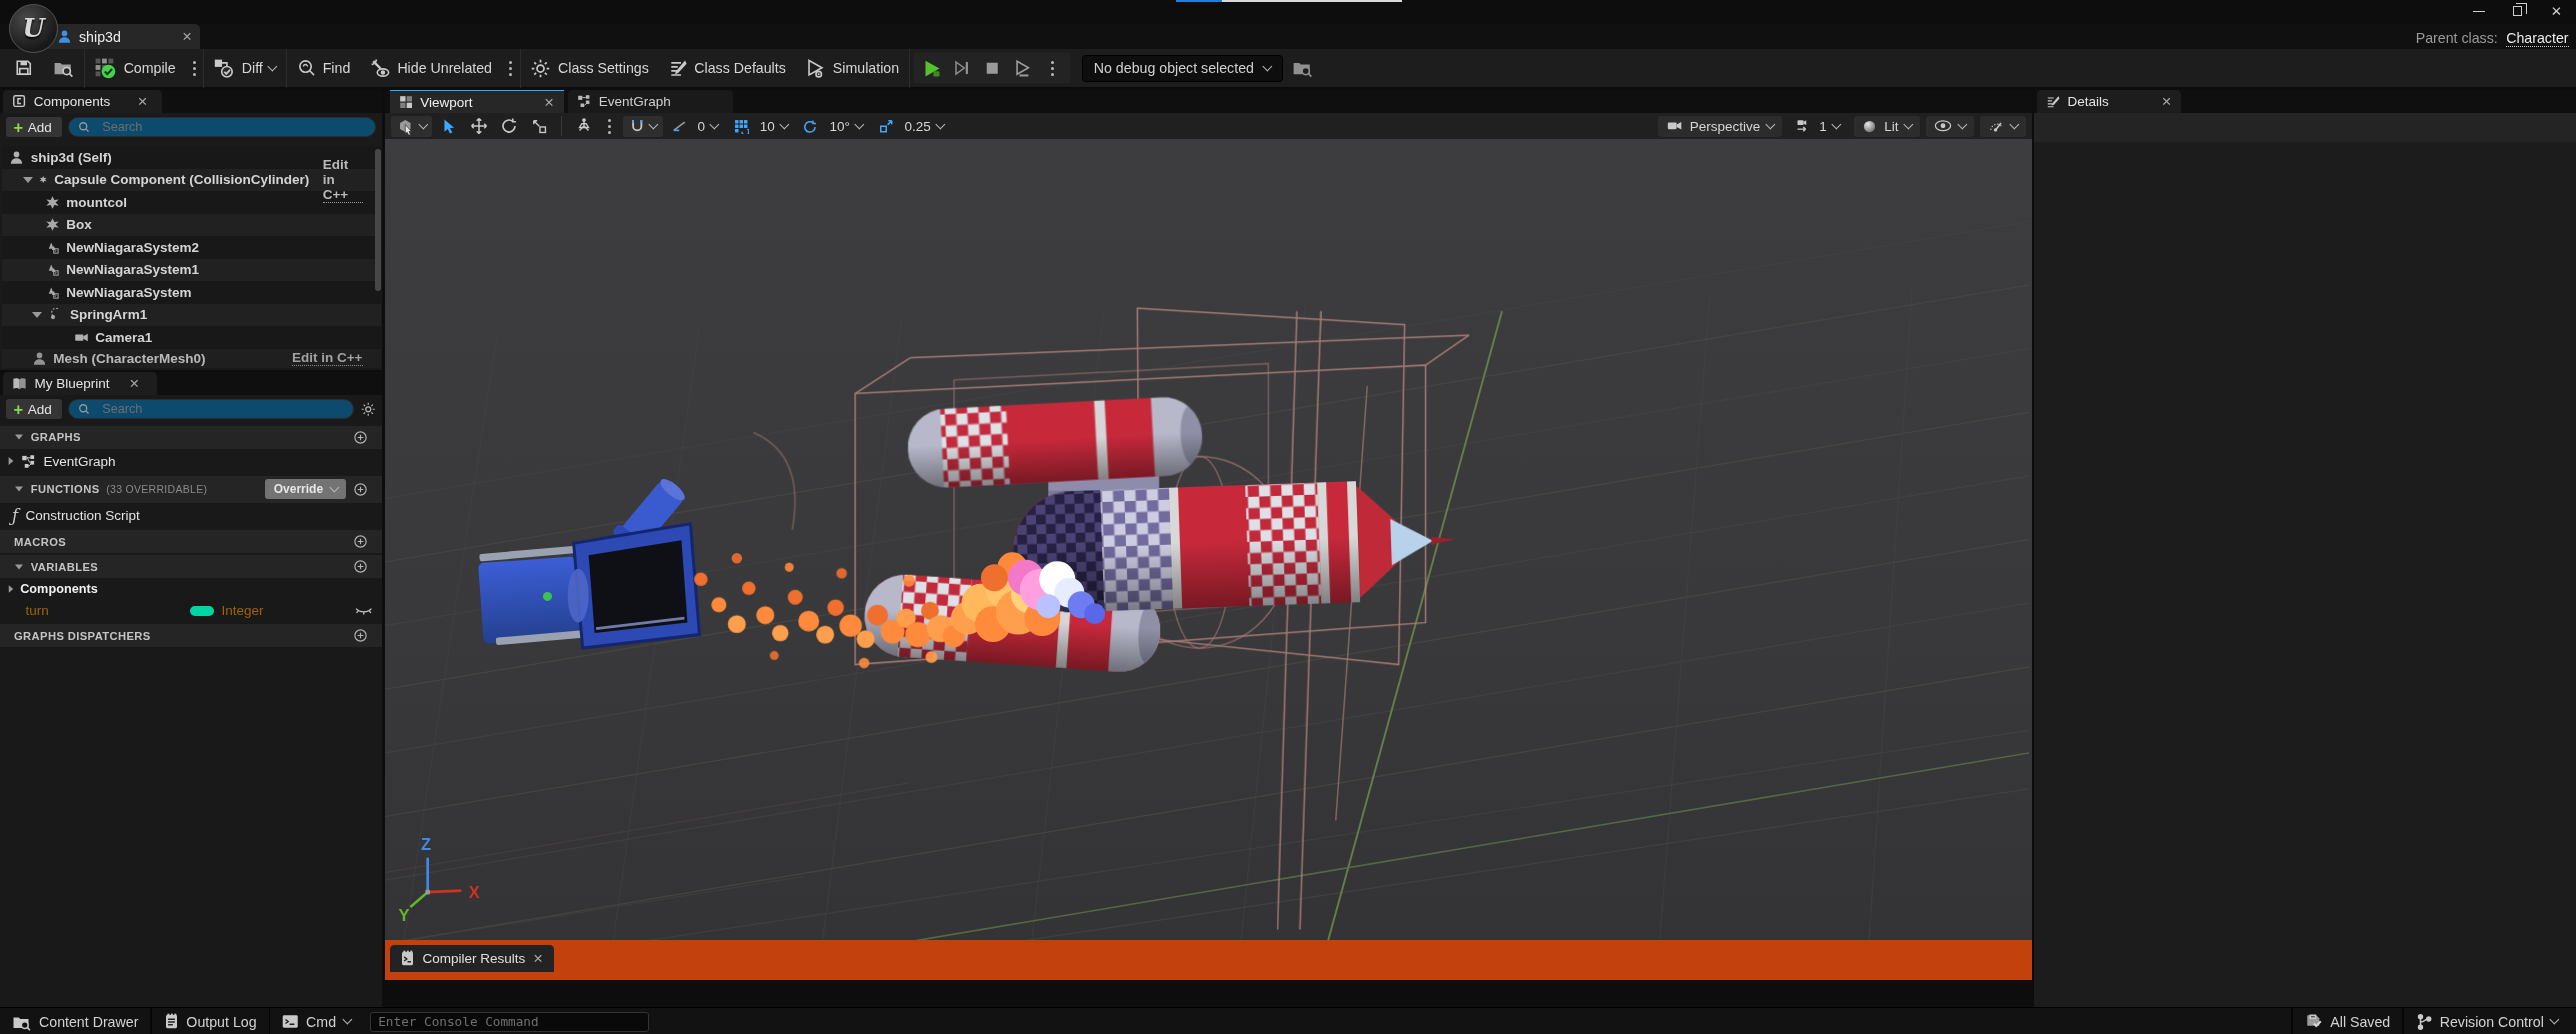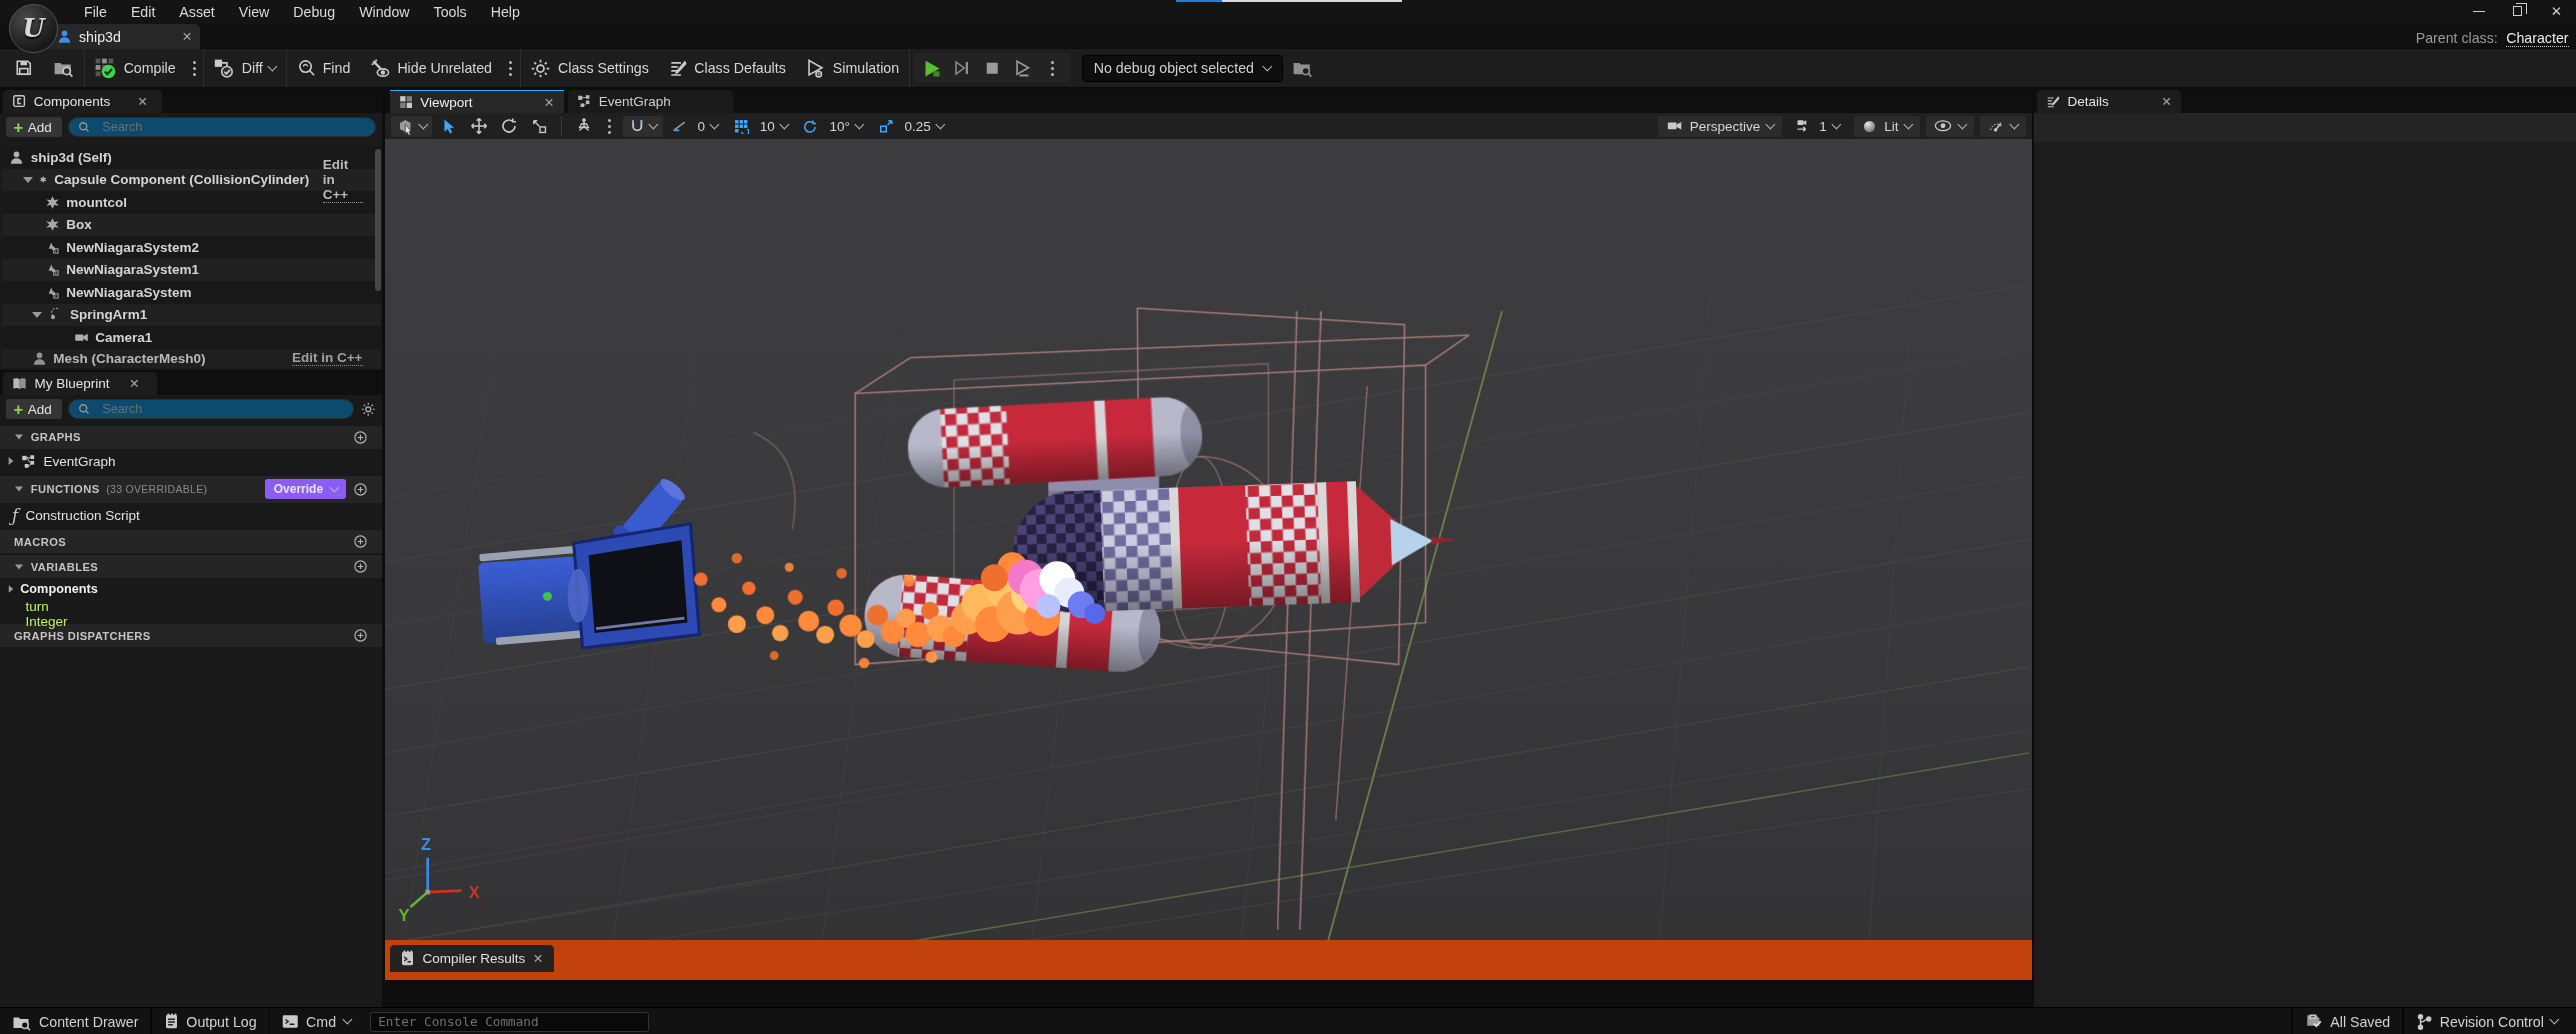--- a/index.html
+++ b/index.html
@@ -67,23 +67,23 @@
   .rowclip { height:19px; overflow:hidden; opacity:.85; }
 
   
   .mybp-panel { position:absolute; left:0; top:372px; width:382px; height:635px; background:#151515; }
   .mybp-body { position:absolute; top:23px; left:0; right:0; bottom:0; background:#191919; }
   .sec-header { height:23px; background:#252525; display:flex; align-items:center; gap:6.7px; padding:0 14px; margin-top:2.2px; }
   .sec-header .h { font-size:11.2px; font-weight:bold; letter-spacing:0.4px; color:#c4c4c4; }
   .sec-header .note { font-size:10.5px; color:#8a8a8a; letter-spacing:0.3px; }
   .sec-header .sp { flex:1; }
   .bprow { height:25px; display:flex; align-items:center; gap:7.5px; padding:0 7.5px; font-size:13.5px; color:#e2e2e2; }
-  .override-btn { display:flex; align-items:center; gap:7.5px; background:#8b5cf6; border-radius:3px; height:20px; padding:0 9px; font-size:12px; font-weight:bold; color:#e6e6e6; }
+  .override-btn { display:flex; align-items:center; gap:7.5px; background:#737373; border-radius:3px; height:20px; padding:0 9px; font-size:12px; font-weight:bold; color:#e6e6e6; }
   .cat-row { height:21px; display:flex; align-items:center; gap:6.7px; padding:0 7.5px; font-size:12.7px; font-weight:bold; color:#f0f0f0; }
-  .var-row { height:23px; display:flex; align-items:flex-start; padding:0 9px 0 25.5px; font-size:13.5px; color:#bef264;flex-direction:column; }
+  .var-row { height:23px; display:flex; align-items:center; padding:0 9px 0 25.5px; font-size:13.5px; color:#a16207; }
   .pill { width:24px; height:9.7px; border-radius:5.2px; background:#00d6a4; margin-right:7.5px; }
   .fnf { font-family:"DejaVu Serif", serif; font-style:italic; font-size:16.5px; color:#c8c8c8; }
 
   
   .center-tabbar { position:absolute; left:385px; top:90px; width:1647px; height:23px; background:#0f0f0f; }
   .vtab { position:absolute; left:4.5px; top:0; height:23px; width:174px; background:#272727; border-top:1.5px solid #29b2ff; display:flex; align-items:center; gap:7.5px; padding:0 9px; }
   .etab { position:absolute; left:183px; top:0; height:23px; width:165px; background:#1a1a1a; border-radius:4.5px 4.5px 0 0; display:flex; align-items:center; gap:7.5px; padding:0 9px; }
   .vtoolbar { position:absolute; left:385px; top:113px; width:1647px; height:26px; background:#202020; display:flex; align-items:center; padding:0 6px; gap:4.5px; }
   .vt-group { display:flex; align-items:center; gap:4.5px; background:#2e2e2e; border-radius:3px; height:21px; padding:0 6px; }
   .vt-ic { width:25.5px; height:21px; display:flex; align-items:center; justify-content:center; }
@@ -112,30 +112,20 @@
   svg.i { display:block; }
 </style>
 </head>
 <body>
 
 <div class="app">
 
   <div class="progress-seg" style="left:1176px; width:46px; background:#1c7fe0;"></div>
   <div class="progress-seg" style="left:1222px; width:180px; background:#d8d8d8;"></div>
 
-  <div class="menubar">
-    <div class="menu-item">File</div>
-    <div class="menu-item">Edit</div>
-    <div class="menu-item">Asset</div>
-    <div class="menu-item">View</div>
-    <div class="menu-item">Debug</div>
-    <div class="menu-item">Window</div>
-    <div class="menu-item">Tools</div>
-    <div class="menu-item">Help</div>
-  </div>
   <div class="ue-logo">
       <span>U</span>
     </div>
   <div class="wincontrols">
     <div class="winbtn">
         <div class="minus-glyph"></div>
       </div>
     <div class="winbtn">
         <div class="restore-glyph"></div>
       </div>

